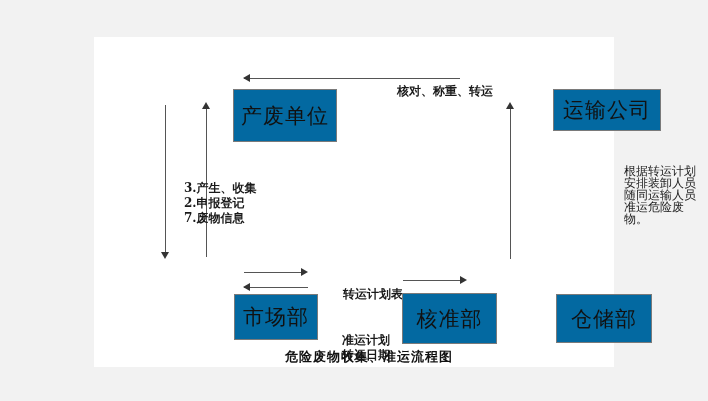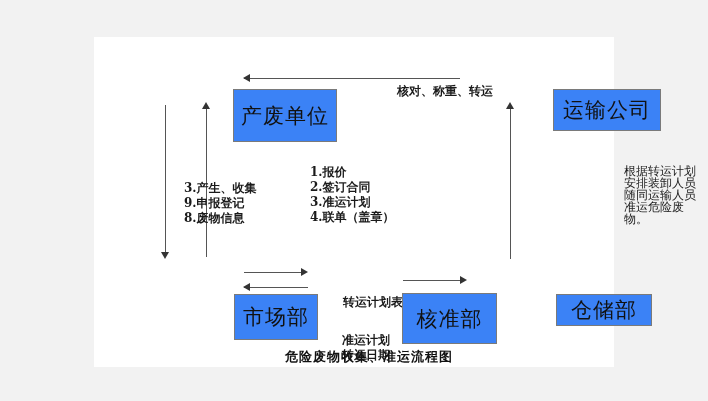--- a/index.html
+++ b/index.html
@@ -21,36 +21,36 @@
     top: 37px;
     width: 520px;
     height: 330px;
     background: #ffffff;
   }
   
   .node {
     position: absolute;
     box-sizing: border-box;
     border: 1px solid #7a7a7a;
-    background: #3b82f6;
+    background: #0369a1;
     display: flex;
     align-items: center;
     justify-content: center;
     color: #111111;
     font-family: Liberation Mono, monospace;
     font-size: 21px;
     letter-spacing: 1px;
     white-space: nowrap;
     z-index: 5;
   }
   #node-producer   { left: 139px; top: 52px;  width: 104px; height: 53px; }
   #node-transport  { left: 459px; top: 52px;  width: 108px; height: 42px; }
   #node-market     { left: 140px; top: 257px; width: 84px; height: 46px; }
   #node-approval   { left: 308px; top: 256px; width: 95px;  height: 51px; }
-  #node-warehouse  { left: 462px; top: 257px; width: 96px;  height: 32px; }
+  #node-warehouse  { left: 462px; top: 257px; width: 96px;  height: 49px; }
 
   
   .hline, .vline {
     position: absolute;
     background: #555555;
     z-index: 2;
   }
   .hline { height: 1px; }
   .vline { width: 1px; }
 
@@ -79,21 +79,21 @@
     white-space: normal;
     font-weight: normal;
     line-height: 12px;
   }
   .lbl .row { display: block; }
 
   #lbl-transfer   { left: 303px; top: 47px; }
   #lbl-left-list  { left: 90px;  top: 144px; }
   #lbl-mid-list   { left: 216px; top: 128px; }
   #lbl-right-note { left: 530px; top: 128px; width: 80px; }
-  #lbl-plan-table { left: 249px; top: 250px; margin-top: 8px; }
+  #lbl-plan-table { left: 249px; top: 250px; }
   #lbl-confirm    { left: 248px; top: 296px; text-align: center; }
 
   #caption {
     position: absolute;
     left: 15px;
     top: 348px;
     width: 708px;
     text-align: center;
     color: #111111;
     font-family: "DejaVu Serif", "Liberation Serif", serif;
@@ -137,30 +137,24 @@
     <div class="node" id="node-market">市场部</div>
 
     <div class="node" id="node-approval">核准部</div>
 
     <div class="node" id="node-warehouse">仓储部</div>
 
     <div class="lbl" id="lbl-transfer">核对、称重、转运</div>
 
     <div class="lbl" id="lbl-left-list">
       <span class="row">3.产生、收集</span>
-      <span class="row">9.申报登记</span>
-      <span class="row">8.废物信息</span>
+      <span class="row">2.申报登记</span>
+      <span class="row">7.废物信息</span>
     </div>
 
-    <div class="lbl" id="lbl-mid-list">
-      <span class="row">1.报价</span>
-      <span class="row">2.签订合同</span>
-      <span class="row">3.准运计划</span>
-      <span class="row">4.联单（盖章）</span>
-    </div>
 
     <div class="lbl wrapblock" id="lbl-right-note">根据转运计划安排装卸人员随同运输人员准运危险废物。</div>
 
     <div class="lbl" id="lbl-plan-table">转运计划表</div>
 
     <div class="lbl" id="lbl-confirm">
       <span class="row">准运计划</span>
       <span class="row">转运日期</span>
     </div>
 

